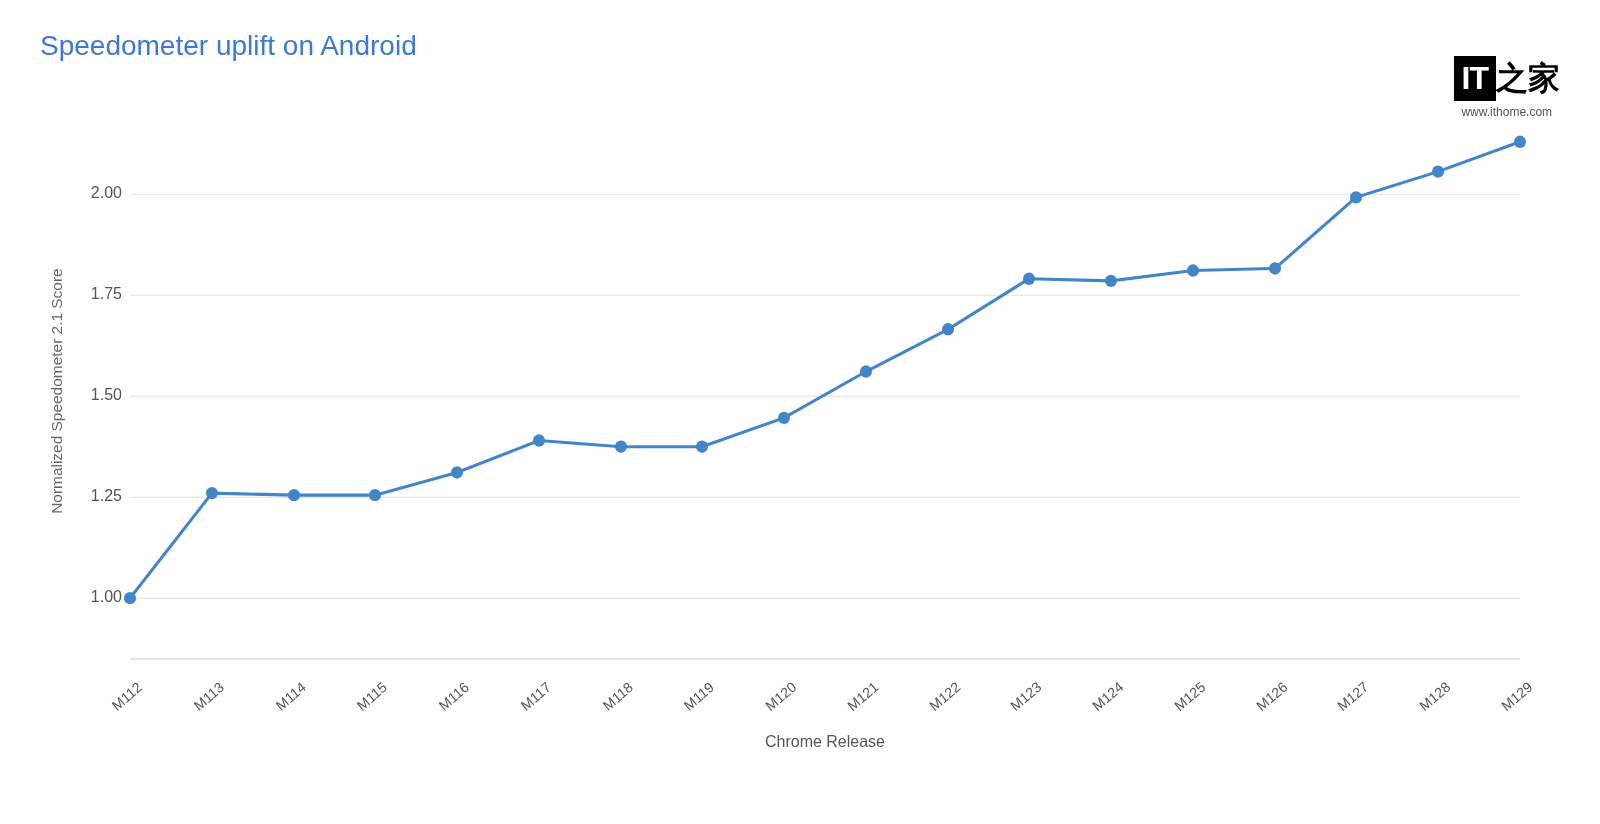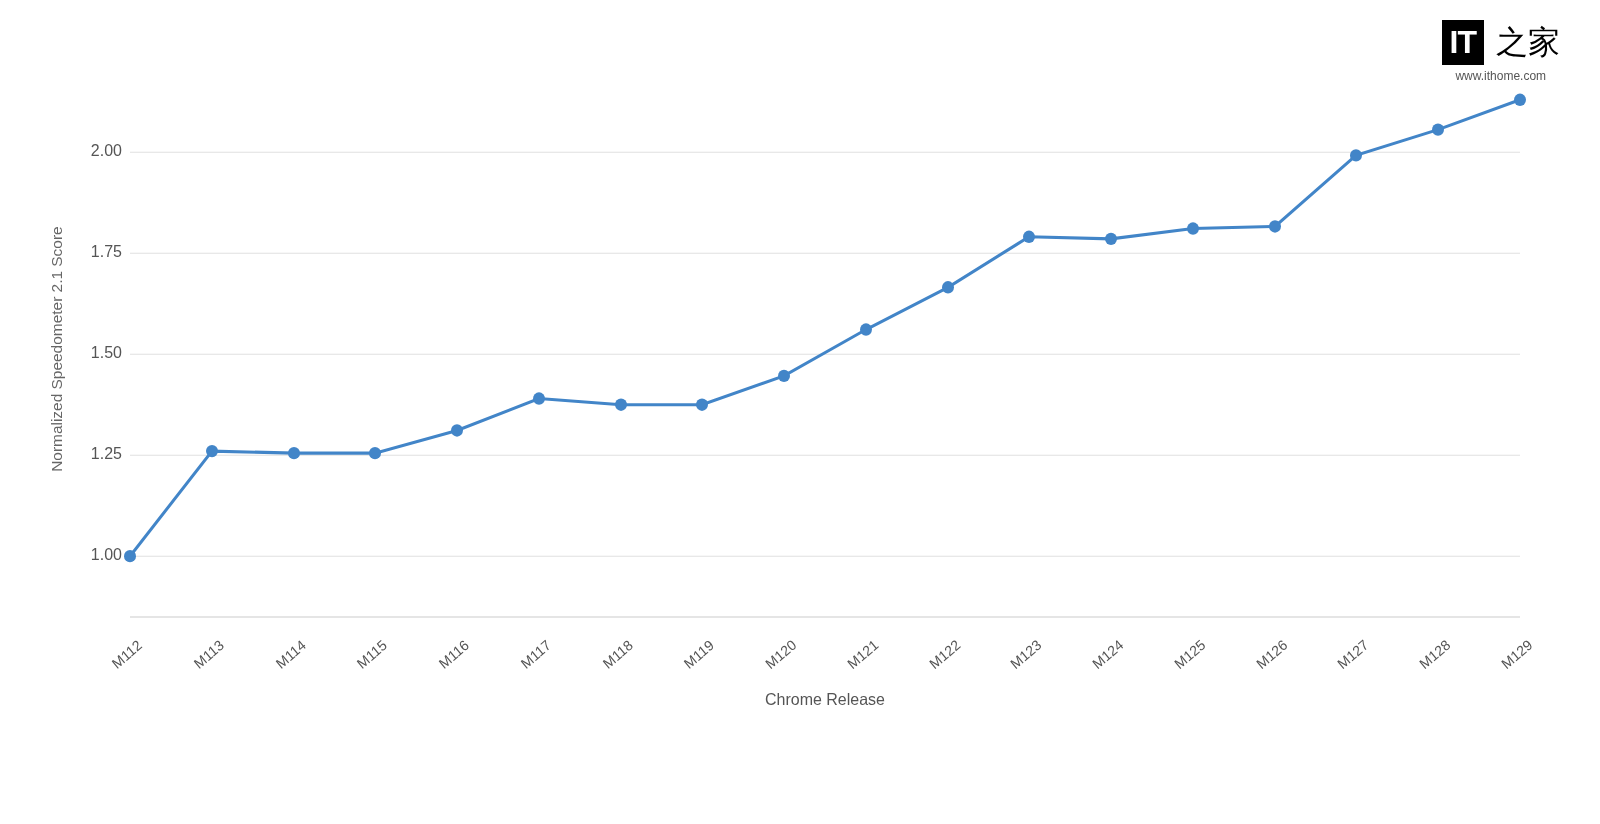--- a/index.html
+++ b/index.html
@@ -24,34 +24,35 @@
     }
     .logo-area {
       position: absolute;
       top: 20px;
       right: 40px;
       text-align: center;
     }
     .logo-box {
       display: inline-flex;
       align-items: center;
-      gap: 12px;
+      gap: 0;
+      margin-top: 36px;
     }
     .logo-it {
       background: #000;
       color: #fff;
       font-size: 32px;
       font-weight: 900;
       padding: 4px 8px;
       font-family: Arial, sans-serif;
       letter-spacing: -1px;
     }
     .logo-text {
       font-size: 32px;
-      font-weight: 400;
+      font-weight: 700;
       color: #000;
       font-family: Arial, sans-serif;
     }
     .logo-url {
       font-size: 12px;
       color: #555;
       margin-top: 4px;
     }
     .chart-wrapper {
       position: relative;
@@ -61,20 +62,21 @@
     }
     .chart-svg {
       width: 100%;
       height: 100%;
     }
   </style>
 </head>
 <body>
 
 <div class="container">
+  <h1 class="title">Speedometer uplift on Android</h1>
 
   <div class="logo-area">
     <div class="logo-box">
       <span class="logo-it">IT</span>
       <span class="logo-text">之家</span>
     </div>
     <div class="logo-url">www.ithome.com</div>
   </div>
 
   <div class="chart-wrapper">

